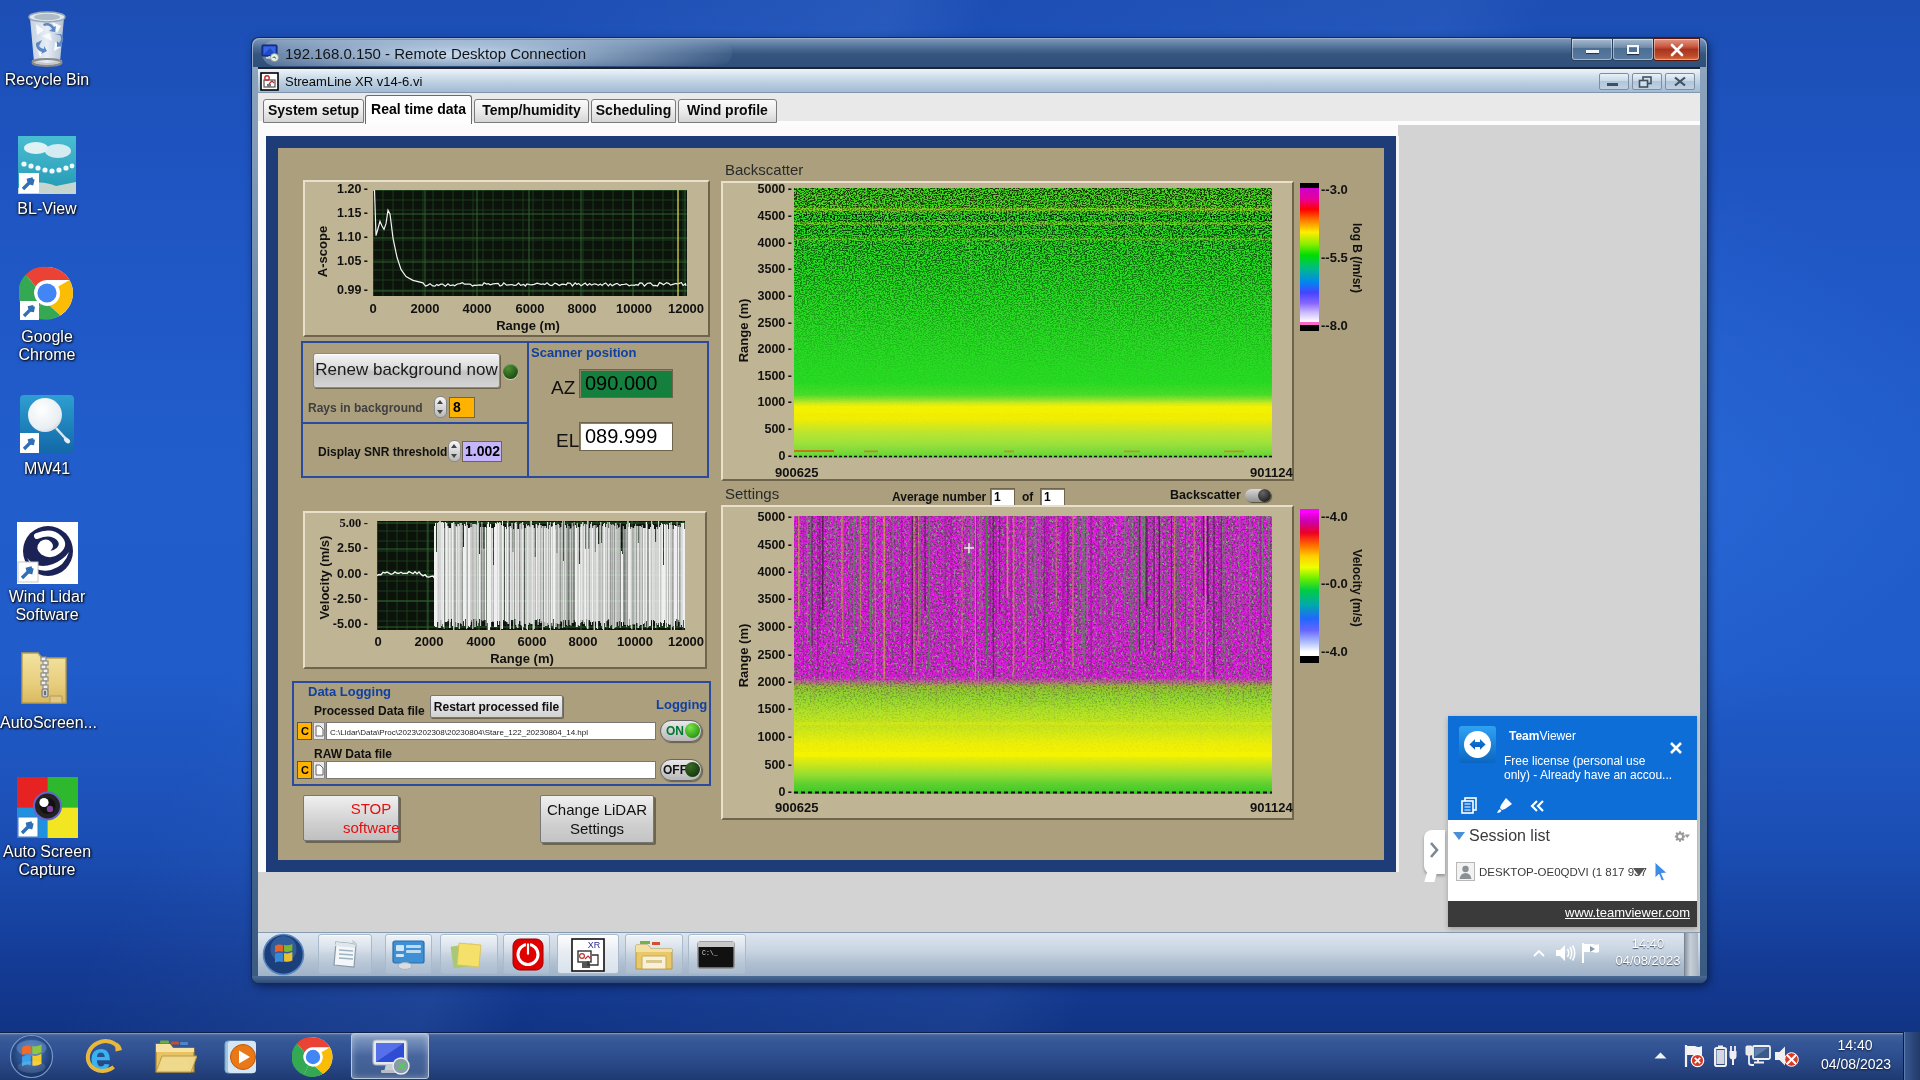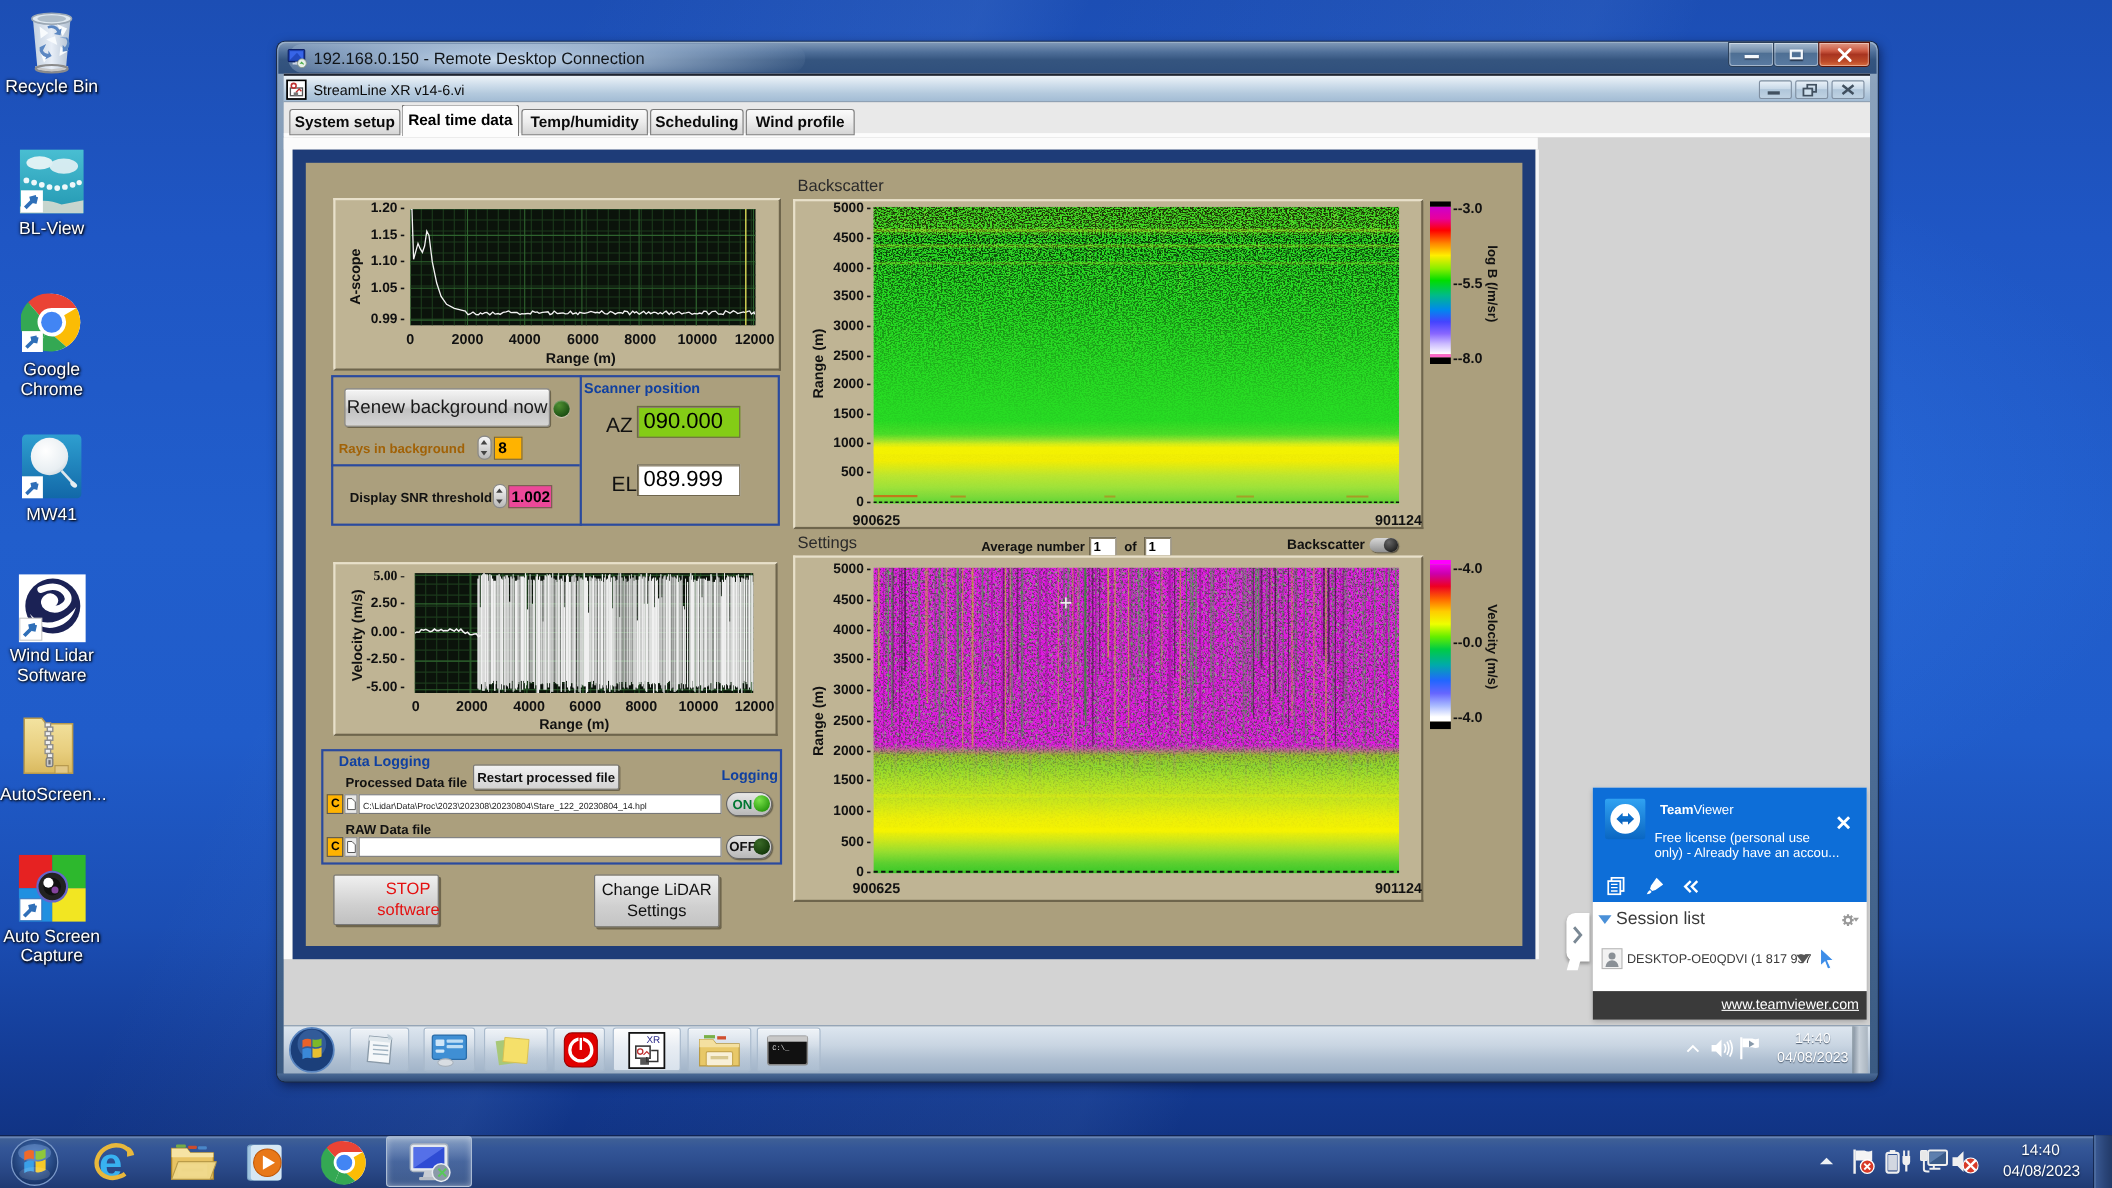--- a/index.html
+++ b/index.html
@@ -317,33 +317,33 @@
 <div class="abs" style="left:478px;top:318px;width:100px;text-align:center;font-size:13px;font-weight:bold;color:#111;">Range (m)</div>
 <div class="abs" style="left:301px;top:341px;width:408px;height:137px;border:2px solid #2a4a9e;"></div>
 <div class="abs" style="left:527px;top:341px;width:2px;height:137px;background:#2a4a9e;"></div>
 <div class="abs" style="left:301px;top:422px;width:226px;height:2px;background:#2a4a9e;"></div>
 <div class="abs" style="left:313px;top:353px;width:187px;height:35px;border-radius:3px;
  background:linear-gradient(180deg,#f5f5f5 0%,#d9d9d9 45%,#c2c2c2 55%,#d5d5d5 100%);
  border:1px solid #8a8a8a;box-shadow:inset 0 1px 0 #fff, 1px 1px 0 #6e654c;"></div>
 <div class="abs" style="left:313px;top:360px;width:187px;text-align:center;font-size:17px;color:#1a1a1a;">Renew background now</div>
 <div class="abs" style="left:503px;top:364px;width:15px;height:15px;border-radius:50%;
  background:radial-gradient(circle at 35% 30%, #4e8f31, #1e5214 70%);box-shadow:0 1px 1px rgba(255,255,255,0.5), inset 0 1px 1px rgba(255,255,255,0.3);"></div>
-<div class="abs" style="left:308px;top:401px;font-size:12px;font-weight:bold;color:#a16207;text-align:center;">Rays in background</div>
+<div class="abs" style="left:308px;top:401px;font-size:12px;font-weight:bold;color:#404040;text-align:center;">Rays in background</div>
 <div class="abs" style="left:434px;top:396px;width:13px;height:22px;background:linear-gradient(180deg,#f8f8f8,#b8b8b8);border:1px solid #888;border-radius:6px;"></div>
 <div class="abs" style="left:437px;top:400px;width:0;height:0;border-left:3px solid transparent;border-right:3px solid transparent;border-bottom:4px solid #444;"></div>
 <div class="abs" style="left:437px;top:410px;width:0;height:0;border-left:3px solid transparent;border-right:3px solid transparent;border-top:4px solid #444;"></div>
 <div class="abs" style="left:449px;top:397px;width:26px;height:21px;background:#ffb300;border:1px solid #6e654c;font-size:14px;font-weight:bold;color:#000;padding:1px 0 0 3px;">8</div>
 <div class="abs" style="left:318px;top:445px;font-size:12px;font-weight:bold;color:#111;">Display SNR threshold</div>
 <div class="abs" style="left:448px;top:440px;width:13px;height:22px;background:linear-gradient(180deg,#f8f8f8,#b8b8b8);border:1px solid #888;border-radius:6px;"></div>
 <div class="abs" style="left:451px;top:444px;width:0;height:0;border-left:3px solid transparent;border-right:3px solid transparent;border-bottom:4px solid #444;"></div>
 <div class="abs" style="left:451px;top:454px;width:0;height:0;border-left:3px solid transparent;border-right:3px solid transparent;border-top:4px solid #444;"></div>
-<div class="abs" style="left:462px;top:441px;width:40px;height:21px;background:#ec4899;border:1px solid #6e654c;font-size:14px;font-weight:bold;color:#000;padding:1px 0 0 2px;">1.002</div>
+<div class="abs" style="left:462px;top:441px;width:40px;height:21px;background:#c4b5fd;border:1px solid #6e654c;font-size:14px;font-weight:bold;color:#000;padding:1px 0 0 2px;">1.002</div>
 <div class="abs" style="left:531px;top:345px;font-size:13px;font-weight:bold;color:#1040a0;">Scanner position</div>
 <div class="abs" style="left:551px;top:377px;font-size:19px;color:#111;">AZ</div>
-<div class="abs" style="left:579px;top:369px;width:94px;height:29px;background:#84cc16;border:1px solid #6e654c;
+<div class="abs" style="left:579px;top:369px;width:94px;height:29px;background:#15803d;border:1px solid #6e654c;
  box-shadow:inset 1px 1px 0 #8a8068;font-size:20px;color:#000;padding:2px 0 0 5px;">090.000</div>
 <div class="abs" style="left:556px;top:430px;font-size:19px;color:#111;">EL</div>
 <div class="abs" style="left:579px;top:422px;width:94px;height:29px;background:#fff;border:1px solid #6e654c;
  box-shadow:inset 1px 1px 0 #8a8068;font-size:20px;color:#000;padding:2px 0 0 5px;">089.999</div>
 
 <div class="abs" style="left:303px;top:511px;width:404px;height:158px;background:#bfb494;
  border-top:2px solid #e8e0ca;border-left:2px solid #e8e0ca;border-right:2px solid #6e654c;border-bottom:2px solid #6e654c;"></div>
 <div class="abs" style="left:318px;top:530px;width:14px;height:95px;display:flex;align-items:center;justify-content:center;">
  <div style="transform:rotate(-90deg);font-size:13px;font-weight:bold;color:#111;white-space:nowrap;">Velocity (m/s)</div>
   </div>

